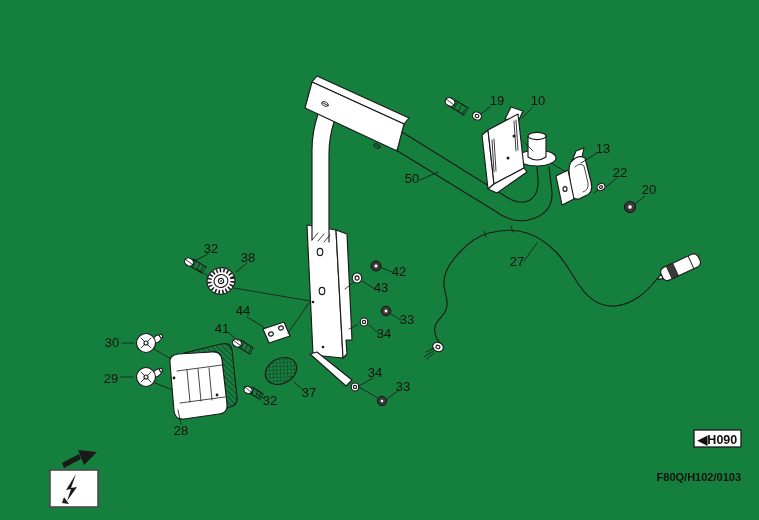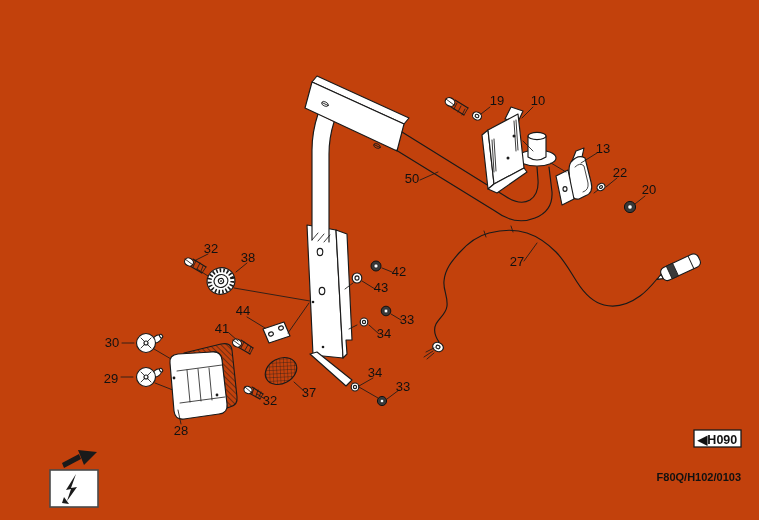--- a/index.html
+++ b/index.html
@@ -1,16 +1,16 @@
 <!DOCTYPE html>
 <html><head>
 <meta charset="utf-8">
 <style>
   html,body{margin:0;padding:0;background:#e8e8e8;}
-  .page{position:relative;width:759px;height:520px;background:#c2410c;overflow:hidden;
+  .page{position:relative;width:759px;height:520px;background:#15803d;overflow:hidden;
         font-family:"Liberation Sans", sans-serif;}
   svg{display:block}
   .ln{stroke:#1a1a1a;fill:none;stroke-width:1.15;stroke-linecap:round;stroke-linejoin:round;}
   .fw{fill:#ffffff;}
   .fd{fill:#3a3a3a;}
   .ldr{stroke:#1a1a1a;stroke-width:0.85;fill:none;stroke-linecap:round;}
   .thin{stroke-width:0.8;}
   text.callout{font:13px "Liberation Sans",sans-serif;fill:#111111;text-anchor:middle;}
   text.navref{font:700 12.5px "Liberation Sans",sans-serif;fill:#111111;text-anchor:middle;}
   text.code{font:700 11px "Liberation Sans",sans-serif;fill:#111111;text-anchor:end;}

